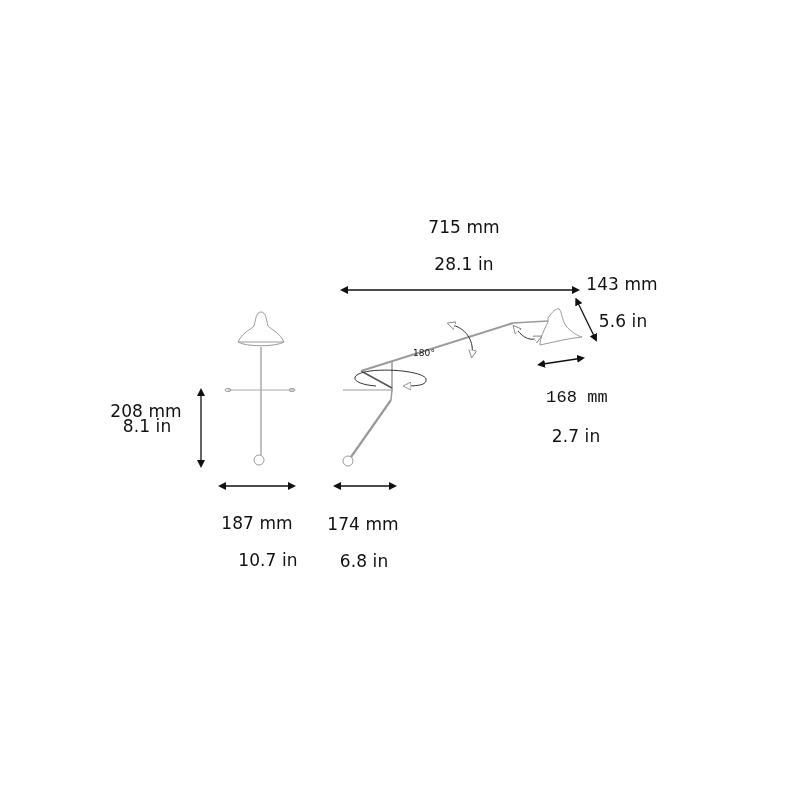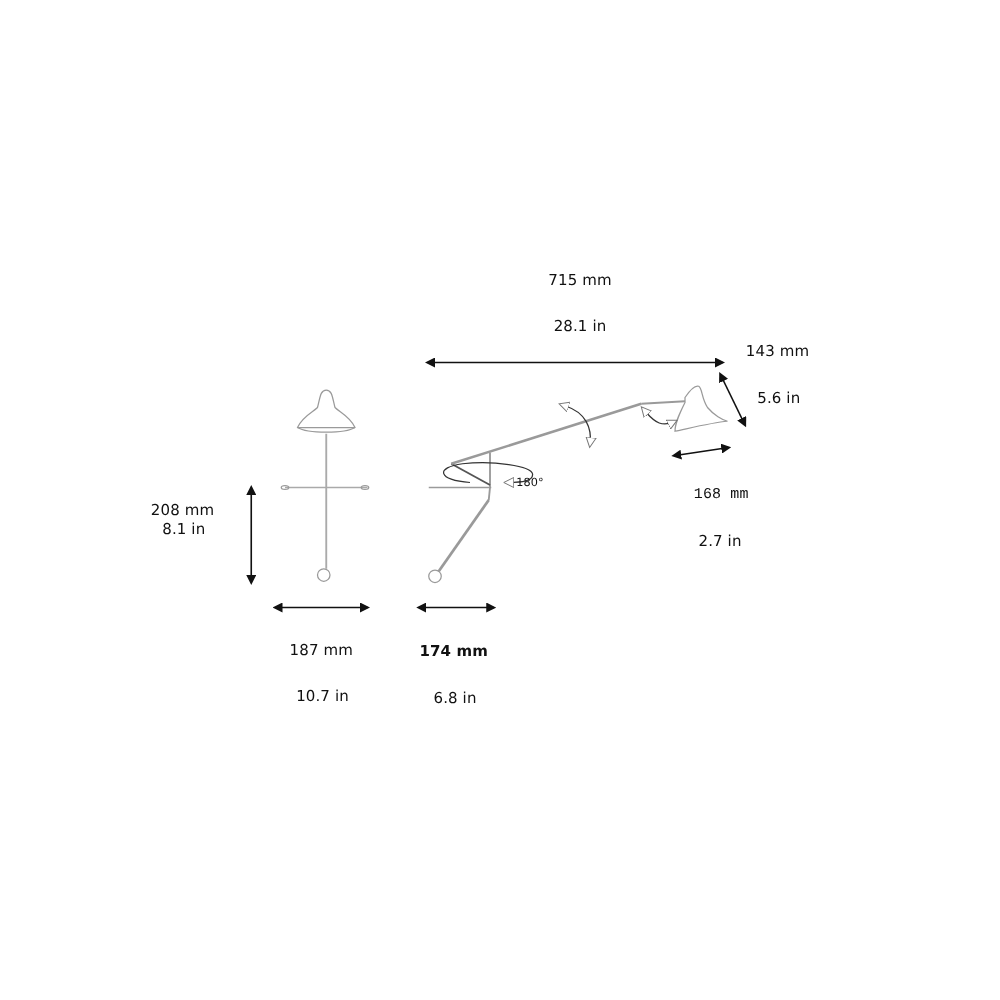--- a/index.html
+++ b/index.html
@@ -1,18 +1,18 @@
 <!DOCTYPE html>
 <html><head>
   <meta charset="utf-8">
   <style>
     html, body { margin: 0; padding: 0; background: #ffffff; }
     body { width: 800px; height: 800px; position: relative; overflow: hidden;
            font-family: "DejaVu Sans", "Liberation Sans", sans-serif; color: #111; }
-    .lbl { position: absolute; font-size: 12px; white-space: nowrap; transform: translateX(-50%); letter-spacing: 0.1px; }
+    .lbl { position: absolute; font-size: 17px; white-space: nowrap; transform: translateX(-50%); letter-spacing: 0.1px; }
     .small { font-size: 9px; }
     svg.drawing { position: absolute; left: 0; top: 0; }
   </style>
 </head>
 <body>
 
 <svg class="drawing" width="800" height="800" viewBox="0 0 800 800">
   <defs>
     <marker id="ah" markerWidth="8" markerHeight="8" refX="6" refY="4" orient="auto" markerUnits="userSpaceOnUse">
       <path d="M0,0 L8,4 L0,8 Z" fill="#111"></path>
@@ -75,18 +75,18 @@
 <div class="lbl" style="left:622px; top:274px;">143 mm</div>
 <div class="lbl" style="left:623px; top:311px;">5.6 in</div>
 
 <div class="lbl" style="left:577px; top:388px;font-family:Liberation Mono, monospace;">168 mm</div>
 <div class="lbl" style="left:576px; top:426px;">2.7 in</div>
 
 <div class="lbl" style="left:146px; top:401px;">208 mm</div>
 <div class="lbl" style="left:147px; top:416px;">8.1 in</div>
 
 <div class="lbl" style="left:257px; top:513px;">187 mm</div>
-<div class="lbl" style="left:258px; top:550px;text-align:right;">10.7 in</div>
+<div class="lbl" style="left:268px; top:550px;text-align:right;">10.7 in</div>
 
-<div class="lbl" style="left:363px; top:514px;font-weight:bold;">174 mm</div>
+<div class="lbl" style="left:363px; top:514px;">174 mm</div>
 <div class="lbl" style="left:364px; top:551px;">6.8 in</div>
 
-<div class="lbl small" style="left:424px; top:382px;">180°</div>
+<div class="lbl small" style="left:424px; top:348px;">180°</div>
 
 </body></html>

